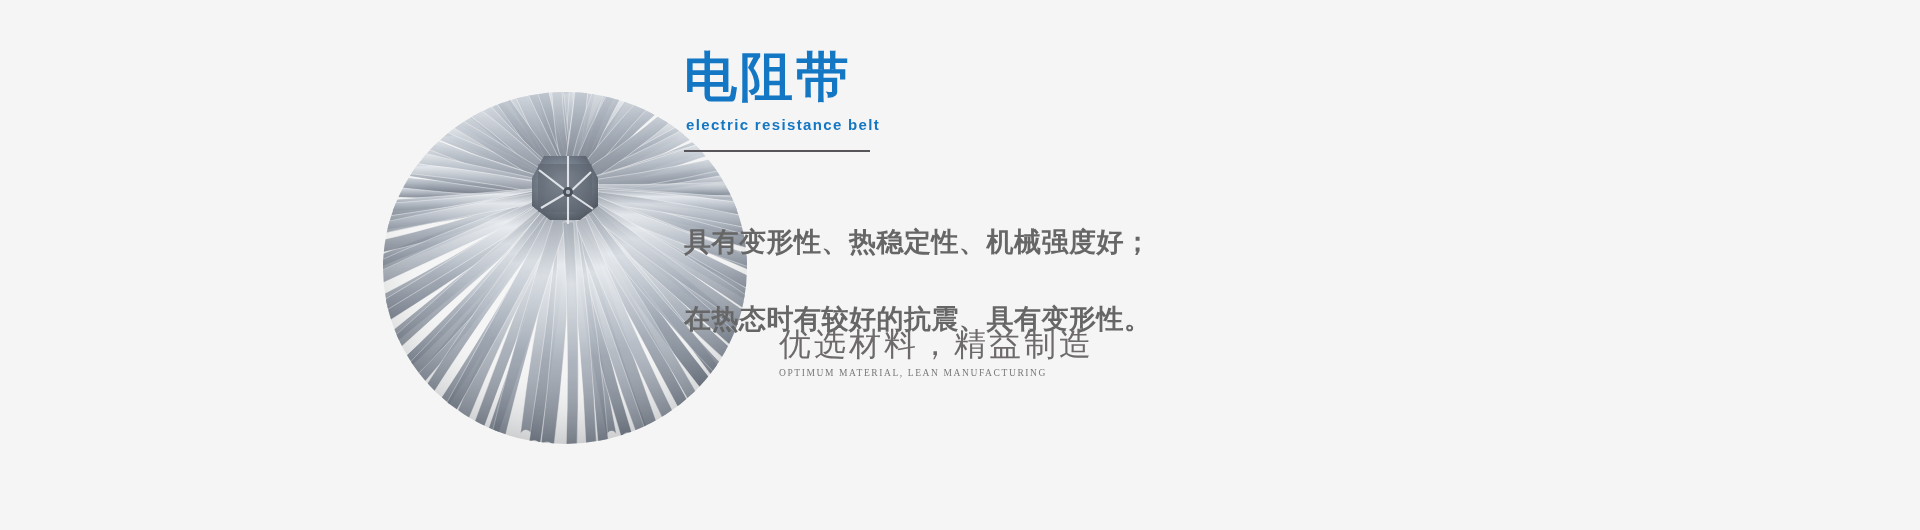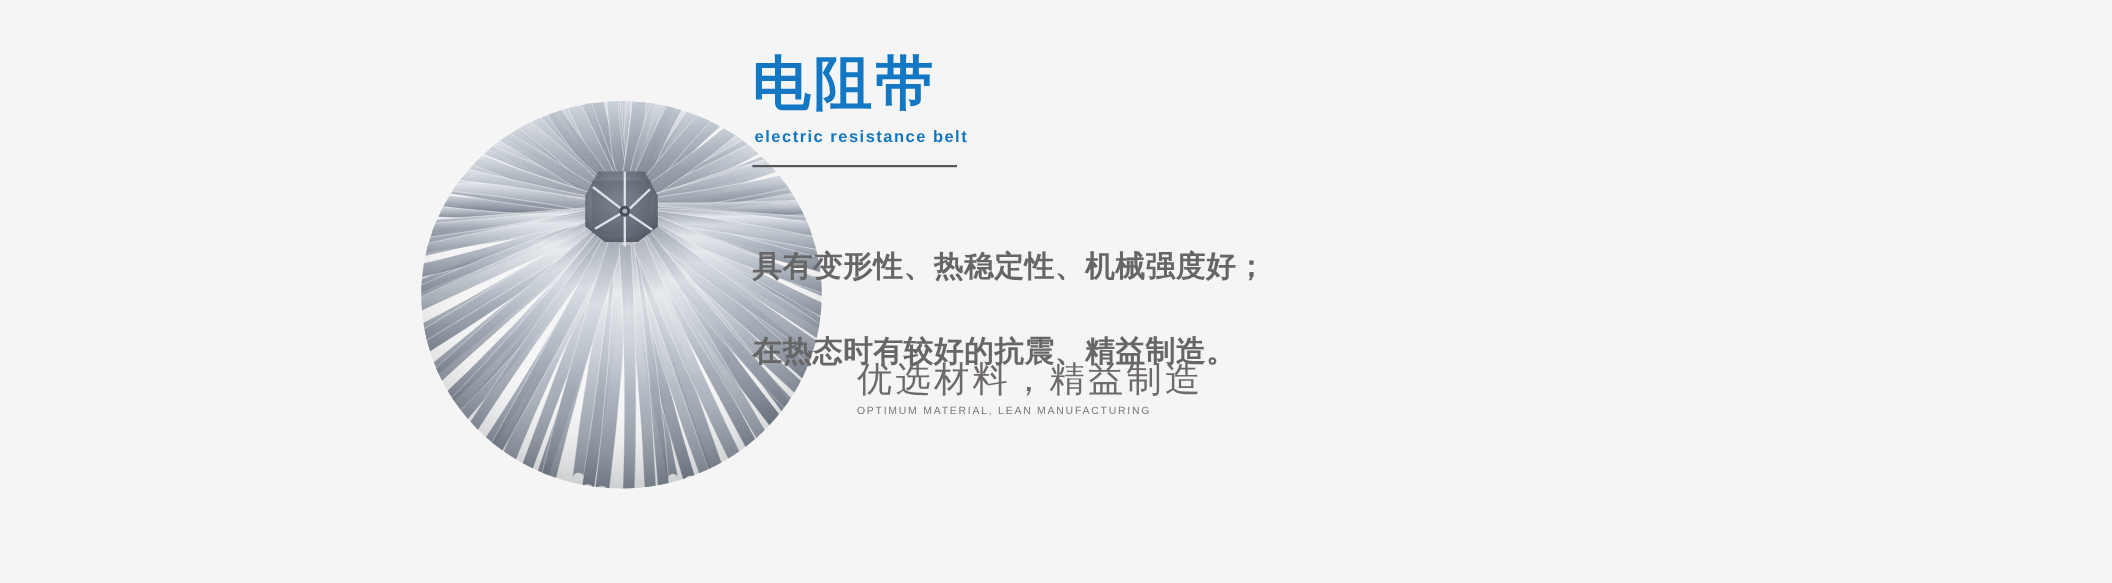--- a/index.html
+++ b/index.html
@@ -114,21 +114,21 @@
     font-size: 32px;
     font-weight: 400;
     color: #6e6a6c;
     letter-spacing: 3px;
     line-height: 44px;
     white-space: nowrap;
   }
 
   .tagline-en {
     margin-top: 2px;
-    font-family: Liberation Sans, sans-serif;
+    font-family: Liberation Serif, serif;
     font-size: 9.5px;
     font-weight: 400;
     color: #7b7779;
     letter-spacing: 1.6px;
     white-space: nowrap;
   }
 </style>
 </head>
 <body>
 
@@ -296,21 +296,21 @@
   <div class="content">
 
     <div class="title-zh">电阻带</div>
 
     <div class="title-en">electric resistance belt</div>
 
     <div class="divider"></div>
 
     <div class="desc">
       <div class="desc-line">具有变形性、热稳定性、机械强度好；</div>
-      <div class="desc-line">在热态时有较好的抗震、精益制造。</div>
+      <div class="desc-line">在热态时有较好的抗震、具有变形性。</div>
     </div>
 
     <div class="tagline">
       <div class="tagline-zh">优选材料，精益制造</div>
       <div class="tagline-en">OPTIMUM MATERIAL, LEAN MANUFACTURING</div>
     </div>
 
   </div>
 </div>
 

